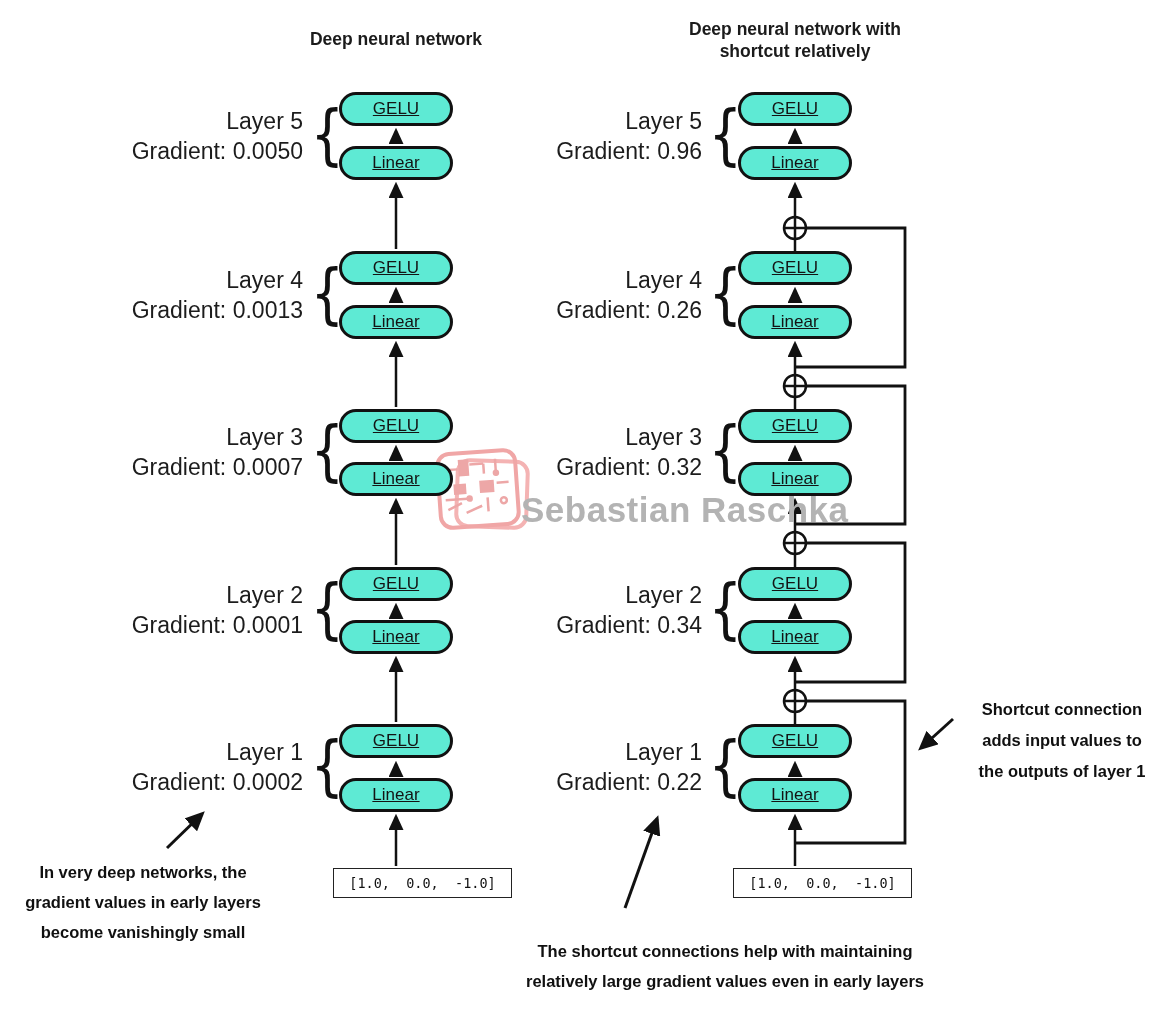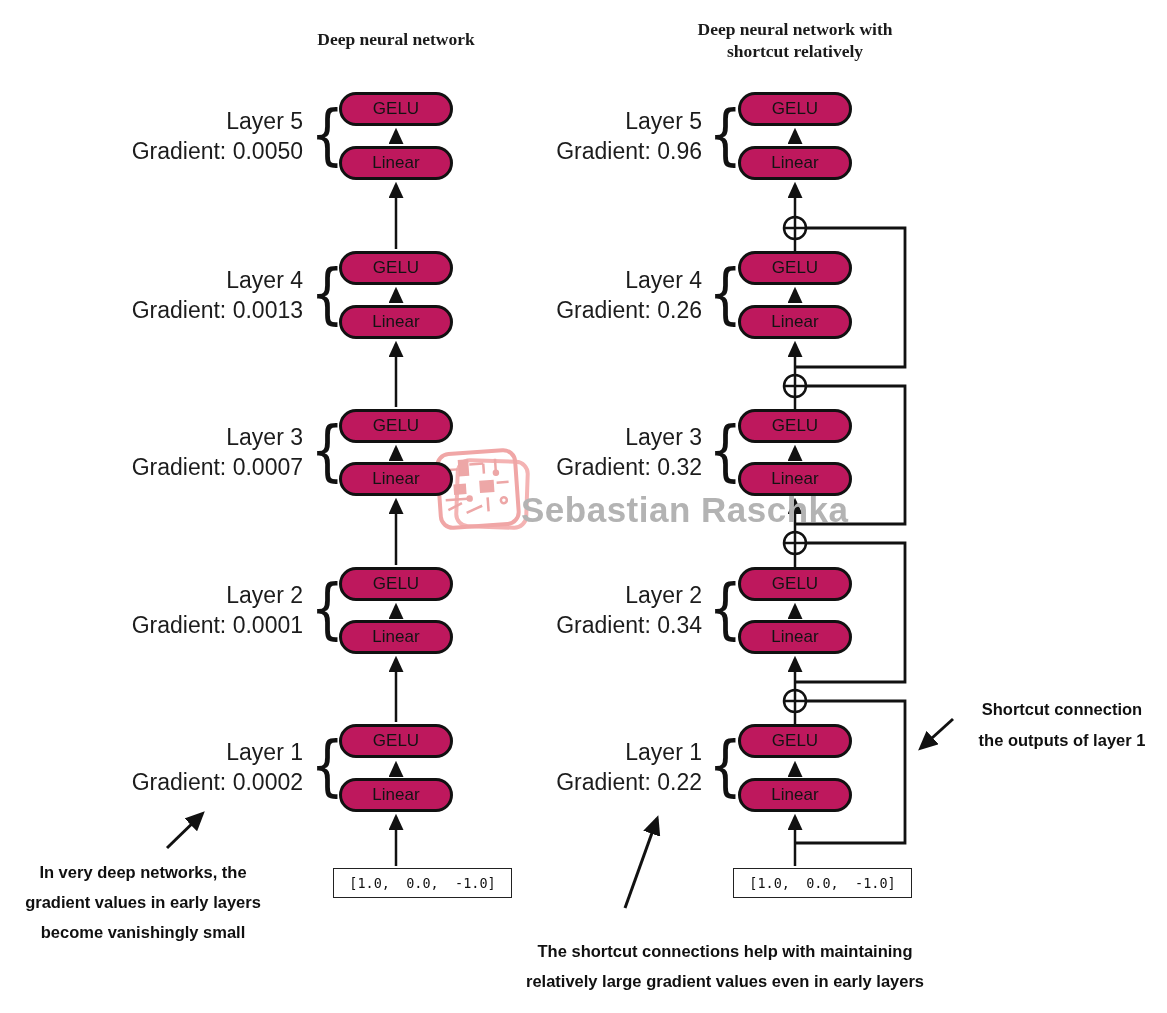--- a/index.html
+++ b/index.html
@@ -1,26 +1,26 @@
 <!DOCTYPE html>
 <html><head>
 <meta charset="utf-8">
 <style>
   html,body{margin:0;padding:0;background:#fff;}
   #canvas{
     position:relative;width:1167px;height:1013px;background:#fff;overflow:hidden;
     font-family:"Liberation Sans",sans-serif;color:#151515;
   }
   .abs{position:absolute;}
-  .title{font-weight:bold;font-size:17.5px;line-height:22px;text-align:center;color:#1b1b1b;font-family:Liberation Serif, serif;}
+  .title{font-weight:bold;font-size:17.5px;line-height:22px;text-align:center;color:#1b1b1b;}
   .layer-label{text-align:right;font-size:23px;line-height:30px;color:#1c1c1c;}
   .node-box{
     position:absolute;width:114px;height:34px;border:3px solid #111;border-radius:17px;
-    background:#be185d;display:flex;align-items:center;justify-content:center;
-    font-size:17px;color:#131313;box-sizing:border-box;
+    background:#5eead4;display:flex;align-items:center;justify-content:center;
+    font-size:17px;color:#131313;box-sizing:border-box;text-decoration:underline;
   }
   .brace{
     position:absolute;width:26px;height:76px;font-size:66px;line-height:74px;
     text-align:center;color:#111;transform:scaleX(0.8);font-family:"DejaVu Sans",sans-serif;
   }
   .input-box{
     position:absolute;width:179px;height:30px;border:1.5px solid #222;background:#fff;
     display:flex;align-items:center;justify-content:center;
     font-family:"DejaVu Sans Mono",monospace;font-size:13.5px;white-space:pre;color:#111;
     box-sizing:border-box;
@@ -219,20 +219,21 @@
 
   <div class="input-box" style="left:733px;top:868px;">[1.0,  0.0,  -1.0]</div>
 
   <div class="abs annot" style="left:13px;top:857px;width:260px;">
     <div>In very deep networks, the</div>
     <div>gradient values in early layers</div>
     <div>become vanishingly small</div>
   </div>
   <div class="abs annot" style="left:957px;top:694px;width:210px;line-height:31px;">
     <div>Shortcut connection</div>
+    <div>adds input values to</div>
     <div>the outputs of layer 1</div>
   </div>
   <div class="abs annot" style="left:455px;top:936px;width:540px;">
     <div>The shortcut connections help with maintaining</div>
     <div>relatively large gradient values even in early layers</div>
   </div>
 
 </div>
 
 </body></html>

